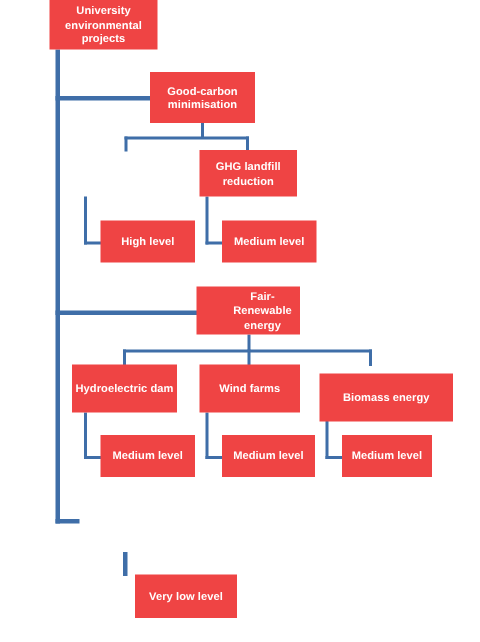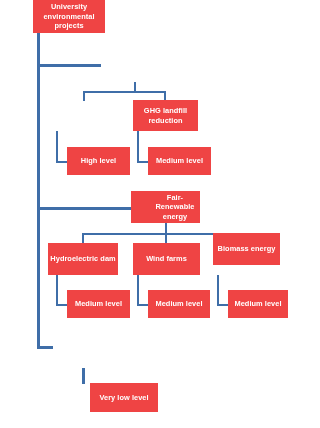--- a/index.html
+++ b/index.html
@@ -83,20 +83,23 @@
   <div class="conn h" style="left:217px; top:304px; width:13px;"></div>
 
   <div class="conn thick-h" style="left:37px; top:346px; width:16px;"></div>
 
   <div class="conn thick-v" style="left:82px; top:368px; height:16px;"></div>
 
   <div class="node" style="left:33px;  top:0px;   width:72px; height:33px;">
       <span>University environmental projects</span>
     </div>
 
+  <div class="node" style="left:100px; top:48px;  width:70px; height:34px;">
+      <span>Good-carbon minimisation</span>
+    </div>
 
 
   <div class="node" style="left:133px; top:100px; width:65px; height:31px;">
       <span>GHG landfill reduction</span>
     </div>
 
   <div class="node" style="left:67px;  top:147px; width:63px; height:28px;">
       <span>High level</span>
     </div>
 
@@ -109,21 +112,21 @@
     </div>
 
   <div class="node" style="left:48px;  top:243px; width:70px; height:32px;">
       <span>Hydroelectric dam</span>
     </div>
 
   <div class="node" style="left:133px; top:243px; width:67px; height:32px;">
       <span>Wind farms</span>
     </div>
 
-  <div class="node" style="left:213px; top:233px; width:67px; height:32px;">
+  <div class="node" style="left:213px; top:249px; width:89px; height:32px;">
       <span>Biomass energy</span>
     </div>
 
   <div class="node" style="left:67px;  top:290px; width:63px; height:28px;">
       <span>Medium level</span>
     </div>
 
   <div class="node" style="left:148px; top:290px; width:62px; height:28px;">
       <span>Medium level</span>
     </div>

